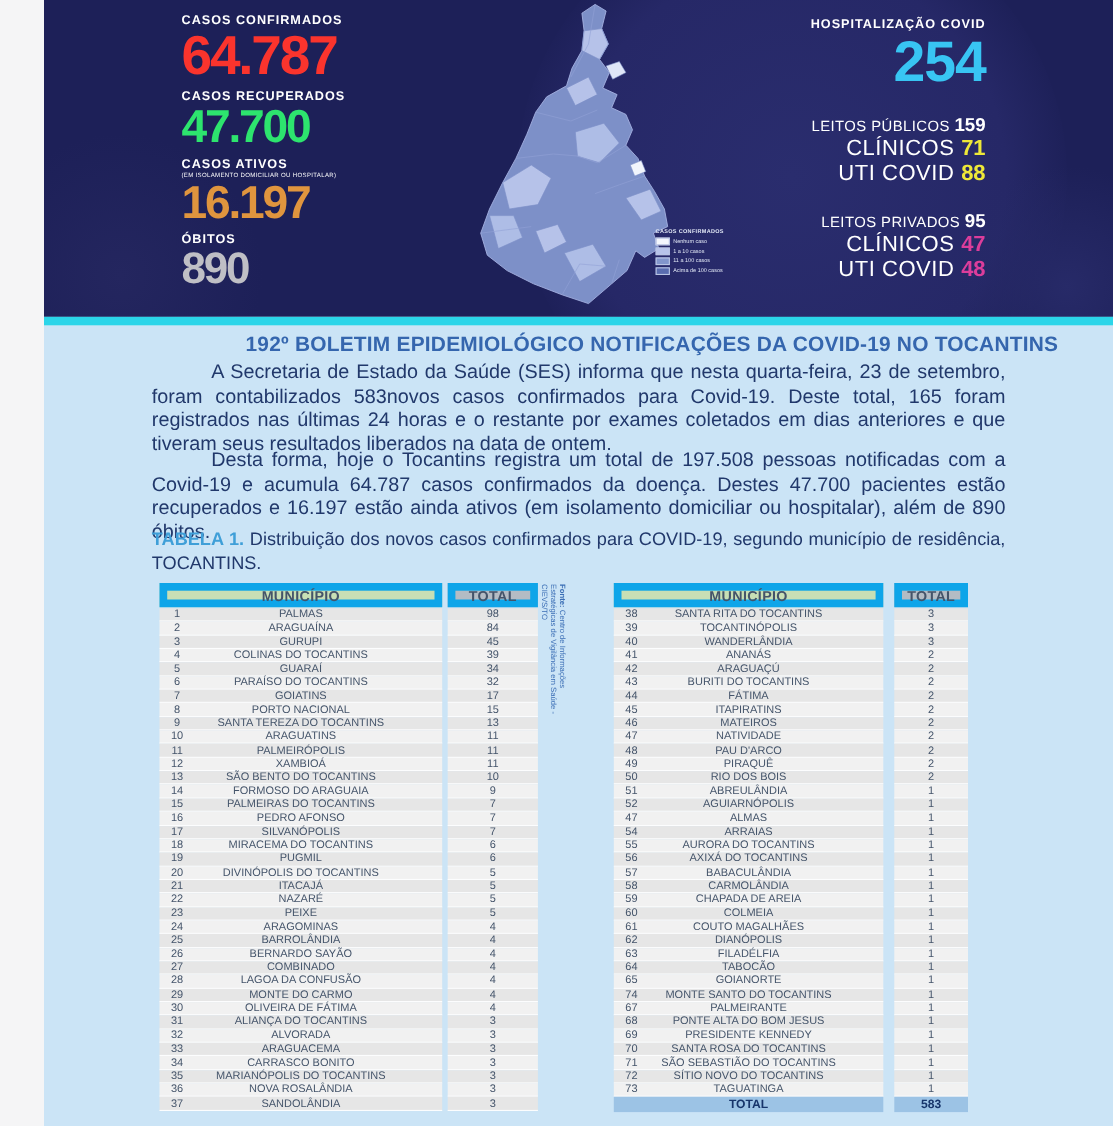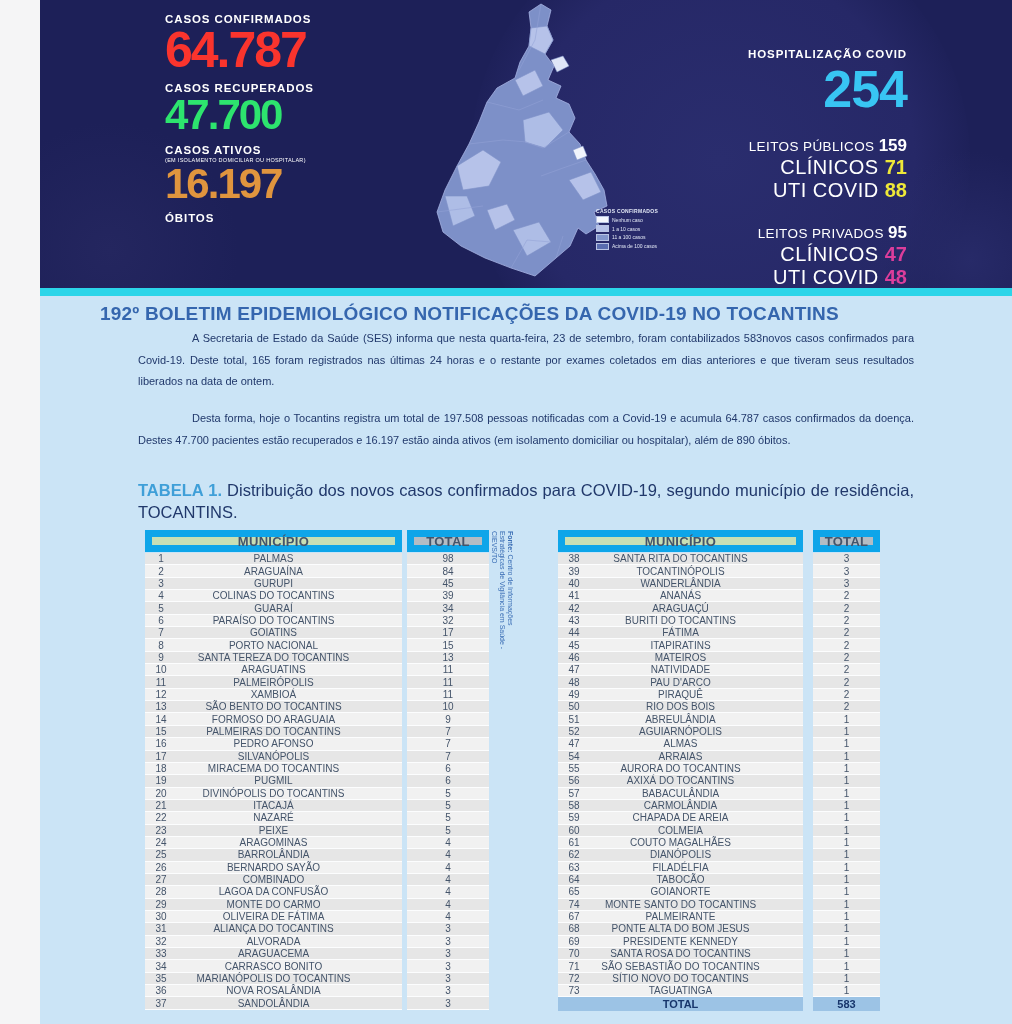--- a/index.html
+++ b/index.html
@@ -23,44 +23,44 @@
   .v1{font-size:50px;color:#fa342d;margin:2px 0 8px;}
   .v2{font-size:42px;color:#2de46e;margin:2px 0 8px;}
   .v3{font-size:42px;color:#e0953e;margin:2px 0 8px;}
   .v4{font-size:40px;color:#bfbfc5;margin:2px 0 0;}
   .mt{margin-top:9px;}
 
   .notified{position:absolute;left:295px;top:236px;}
   .notified .stat-label{font-size:10px;letter-spacing:.6px;}
   .notified-value{font-size:29px;font-weight:bold;color:#7d50e8;letter-spacing:-1px;line-height:1;}
 
-  .stats-right{position:absolute;right:105px;top:16px;text-align:right;margin-top:32px;}
+  .stats-right{position:absolute;right:116px;top:16px;text-align:right;}
   .hosp-value{font-size:52px;font-weight:bold;color:#38c5f3;line-height:1;letter-spacing:-1px;margin-top:3px;}
   .beds-group{margin-top:21px;}
   .beds-head{color:#fff;font-size:13.5px;letter-spacing:.4px;}
   .beds-head b{font-size:17px;letter-spacing:0;}
   .beds-line{color:#fff;font-size:20px;letter-spacing:.5px;line-height:1.15;}
   .beds-line b{letter-spacing:0;}
   .num-yellow{color:#eee838;}
   .num-magenta{color:#dc3d9b;}
 
   .map-wrap{position:absolute;left:383px;top:0;width:302px;height:288px;}
   .legend{position:absolute;left:556px;top:208px;width:92px;}
   .legend-title{font-size:5px;font-weight:bold;color:#e2e8f6;letter-spacing:.3px;}
   .legend-row{display:flex;align-items:center;margin-top:2.4px;}
   .legend-swatch{width:11px;height:4.5px;margin-right:3px;border:.5px solid #b9c4e4;flex:none;}
   .legend-label{font-size:5px;color:#e2e8f6;white-space:nowrap;}
 
   
   .cyan-strip{position:absolute;left:40px;top:288px;width:972px;height:8px;background:#2bd5e9;}
   .body-bg{position:absolute;left:40px;top:296px;width:972px;height:728px;background:#cbe4f6;}
 
-  .title{position:absolute;left:100px;top:303px;width:852px;text-align:left;
+  .title{position:absolute;left:110px;top:303px;width:852px;text-align:right;
          font-size:19px;font-weight:bold;color:#3566ae;letter-spacing:.2px;}
-  .para{position:absolute;left:138px;width:776px;font-size:11px;line-height:21.5px;
+  .para{position:absolute;left:138px;width:776px;font-size:18px;line-height:21.5px;
         color:#21386b;text-align:justify;text-indent:54px;}
   .p1{top:328px;}
   .p2{top:408px;}
   .caption{position:absolute;left:138px;top:480px;width:776px;font-size:16.5px;line-height:21.5px;
            color:#21386b;text-align:justify;}
   .caption b{color:#3f9fd8;}
 
   
   .ctable{position:absolute;top:530px;}
   .table-left{left:145px;width:344px;}
@@ -104,20 +104,21 @@
 
     <div class="stats-left">
       <div class="stat-label">CASOS CONFIRMADOS</div>
       <div class="stat-value v1">64.787</div>
       <div class="stat-label mt">CASOS RECUPERADOS</div>
       <div class="stat-value v2">47.700</div>
       <div class="stat-label mt">CASOS ATIVOS</div>
       <div class="stat-sub">(EM ISOLAMENTO DOMICILIAR OU HOSPITALAR)</div>
       <div class="stat-value v3">16.197</div>
       <div class="stat-label mt">ÓBITOS</div>
+      <div class="stat-value v4">890</div>
     </div>
 
 
     <div class="map-wrap">
       <svg width="302" height="288" viewBox="0 0 302 288">
         <path d="M118 4 L128 10 L124 26 L130 40 L122 54 L131 66 L125 80 L138 86 L133 98 L146 104 L152 118 L146 132 L157 144 L163 160 L172 174 L181 190 L184 206 L171 212 L176 226 L163 234 L155 228 L147 246 L133 258 L112 276 L88 268 L62 258 L38 246 L20 232 L14 212 L22 190 L34 166 L46 144 L56 122 L64 102 L74 88 L92 78 L97 62 L106 46 L108 28 L106 12 Z" fill="#7d90c8" stroke="#a6b3e2" stroke-width="0.8"></path>
         <path d="M108 28 L124 26 L130 40 L122 54 L106 46 Z" fill="#b6c2e9" stroke="#7d90c8" stroke-width="0.6"></path>
         <path d="M92 80 L112 70 L120 86 L100 96 Z" fill="#b6c2e9" stroke="#7d90c8" stroke-width="0.6"></path>
         <path d="M100 120 L126 112 L140 130 L122 148 L102 142 Z" fill="#aebde6" stroke="#7d90c8" stroke-width="0.6"></path>
         <path d="M34 166 L60 150 L78 162 L66 186 L40 190 Z" fill="#b6c2e9" stroke="#7d90c8" stroke-width="0.6"></path>

